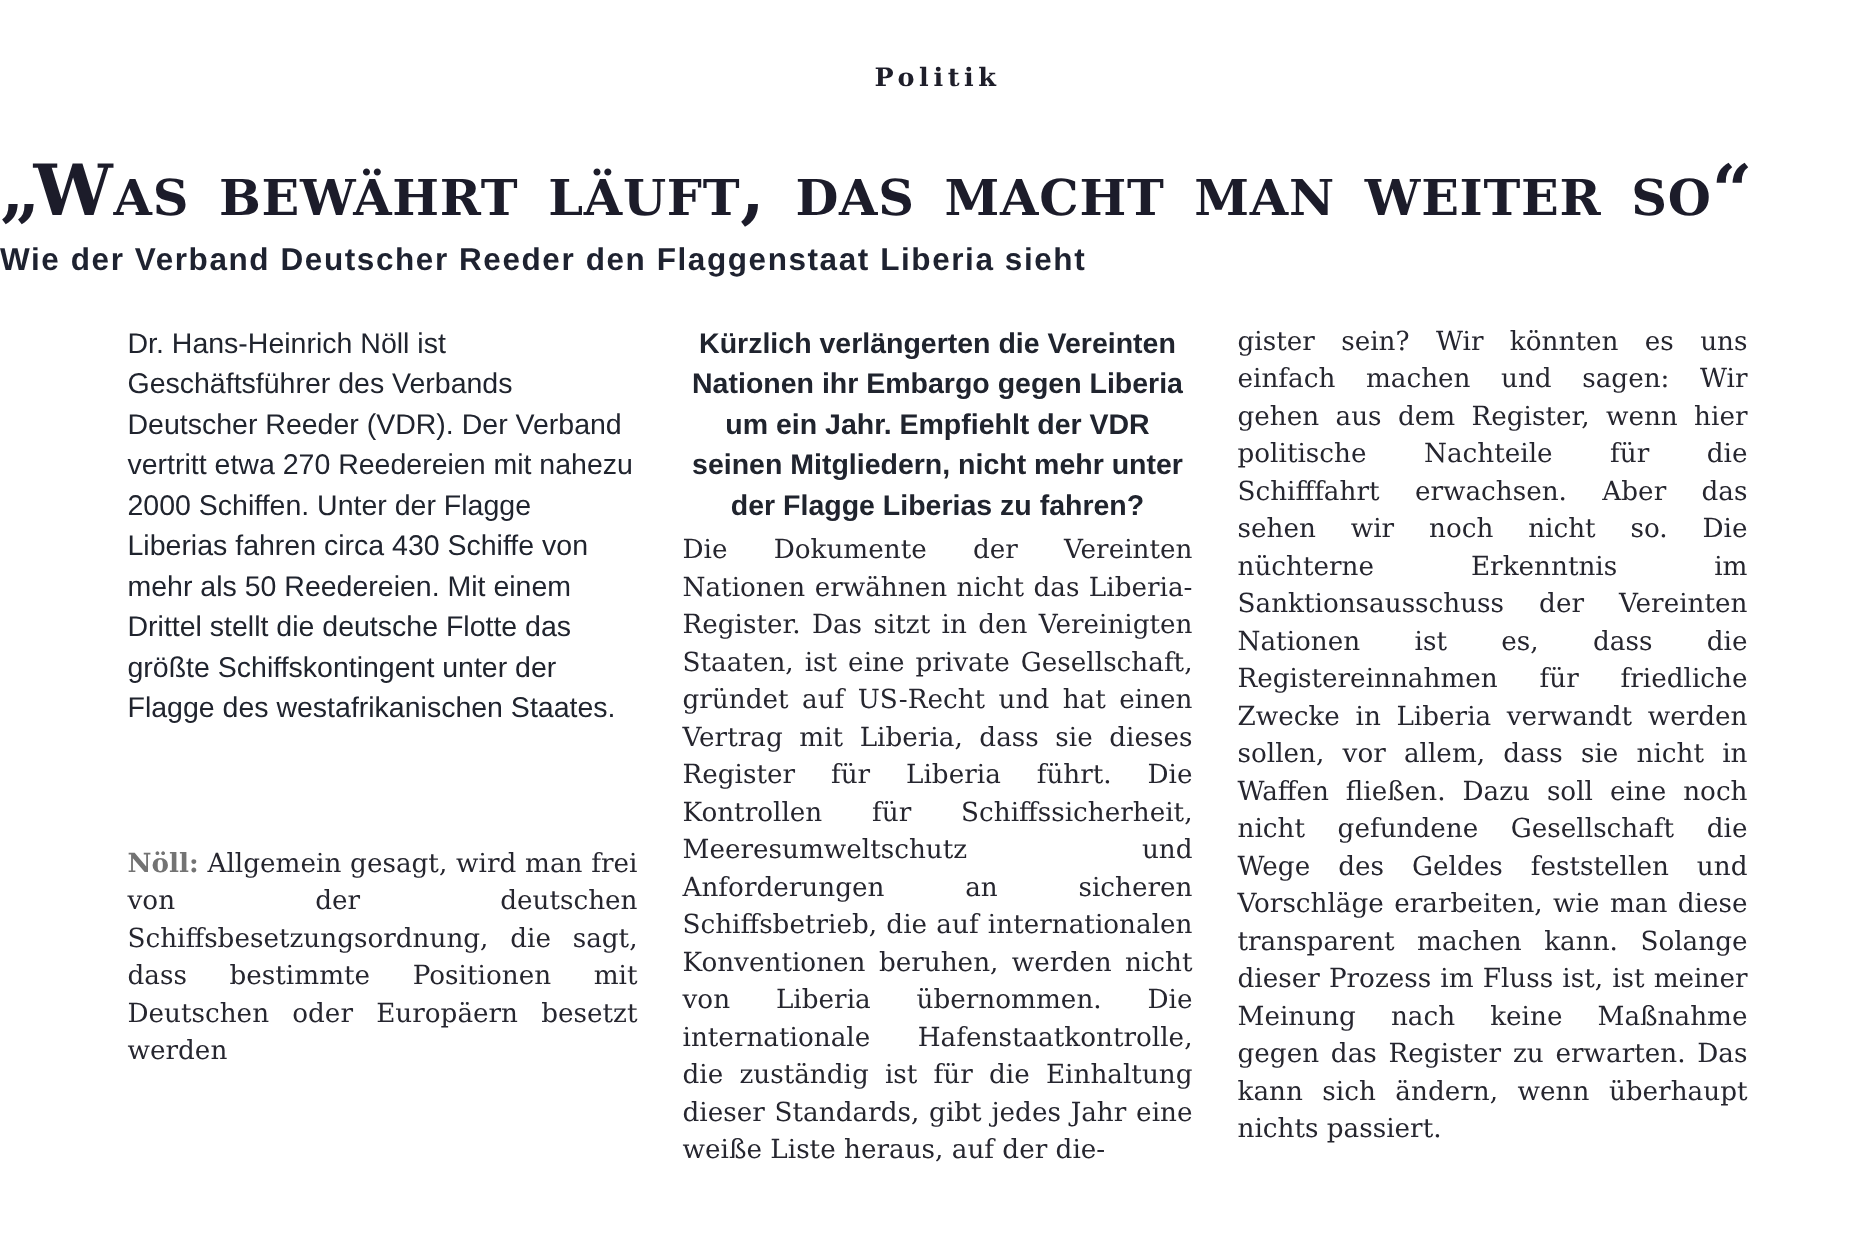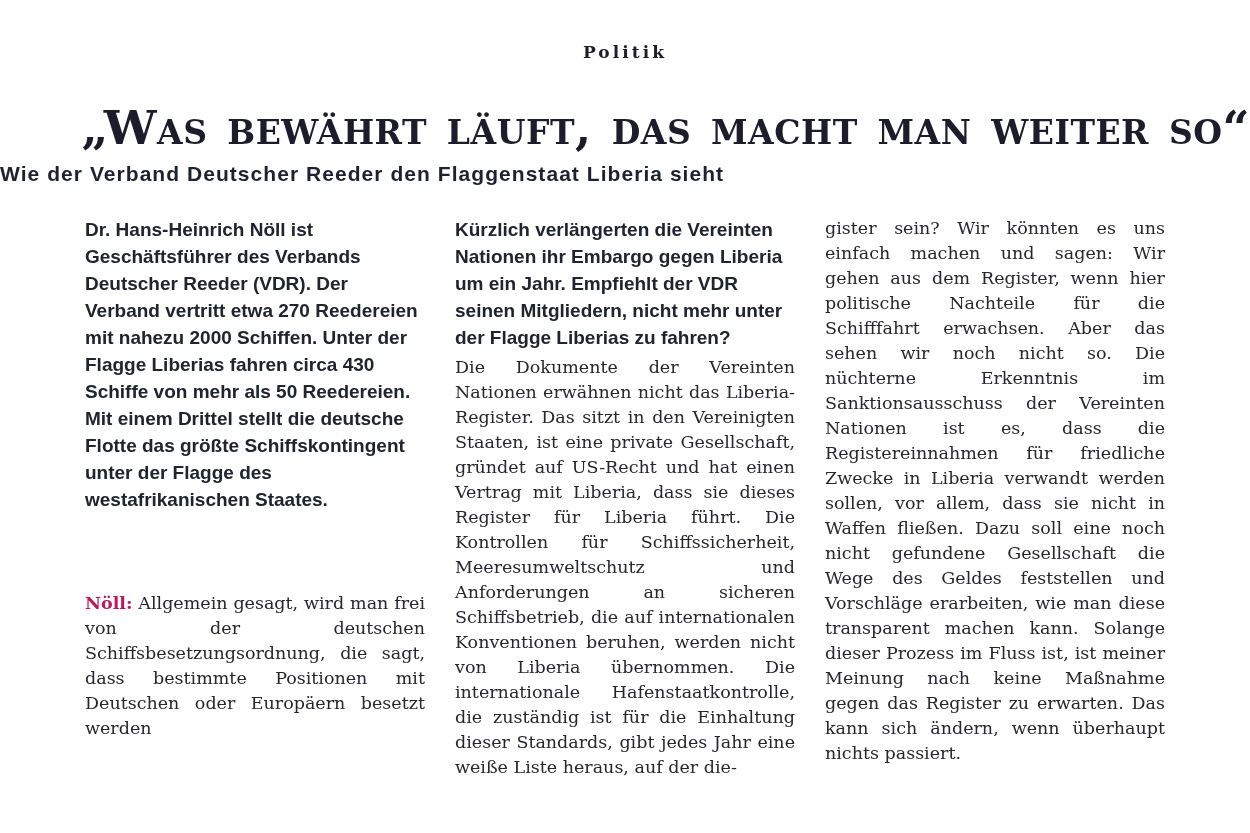--- a/index.html
+++ b/index.html
@@ -24,22 +24,22 @@
   }
   .rubric {
     text-align: center;
     font-family: "DejaVu Serif", serif;
     font-weight: bold;
     font-size: 17px;
     letter-spacing: 0.18em;
     color: #1e1e2a;
   }
   .title {
-    margin: 40px 0 0 0;
-    text-align: right;
+    margin: 40px 16px 0 0;
+    text-align: left;
     font-family: "DejaVu Serif", serif;
     font-weight: bold;
     font-variant: small-caps;
     font-size: 47px;
     line-height: 1.1;
     letter-spacing: 0.5px;
     word-spacing: 3px;
     color: #1c1c2a;
     white-space: nowrap;
   }
@@ -65,47 +65,48 @@
     grid-template-columns: repeat(3, 1fr);
     column-gap: 30px;
   }
   .columns p {
     margin: 0;
     hyphens: auto;
     -webkit-hyphens: auto;
   }
   .intro {
     font-family: "Liberation Sans", sans-serif;
-    font-weight: bold;
+    font-weight: normal;
     font-size: 19px;
     line-height: 27px;
     color: #20242e;
     margin-bottom: 78px !important;
   }
   .question {
     font-family: "Liberation Sans", sans-serif;
     font-weight: bold;
     font-size: 19px;
     line-height: 27px;
     color: #20242e;
     margin-bottom: 4px !important;
+    text-align: center;
   }
   .mare-label {
     color: #97979d;
   }
   .answer {
     font-family: "DejaVu Serif", serif;
     font-size: 17.5px;
     line-height: 25px;
     text-align: justify;
     color: #26262f;
   }
   .speaker-label {
     font-weight: bold;
-    color: #be185d;
+    color: #737373;
   }
 </style>
 </head>
 <body>
 
 <div class="page">
 
   <div class="rubric">Politik</div>
 
   <h1 class="title">„Was bewährt läuft, das macht man weiter so“</h1>

